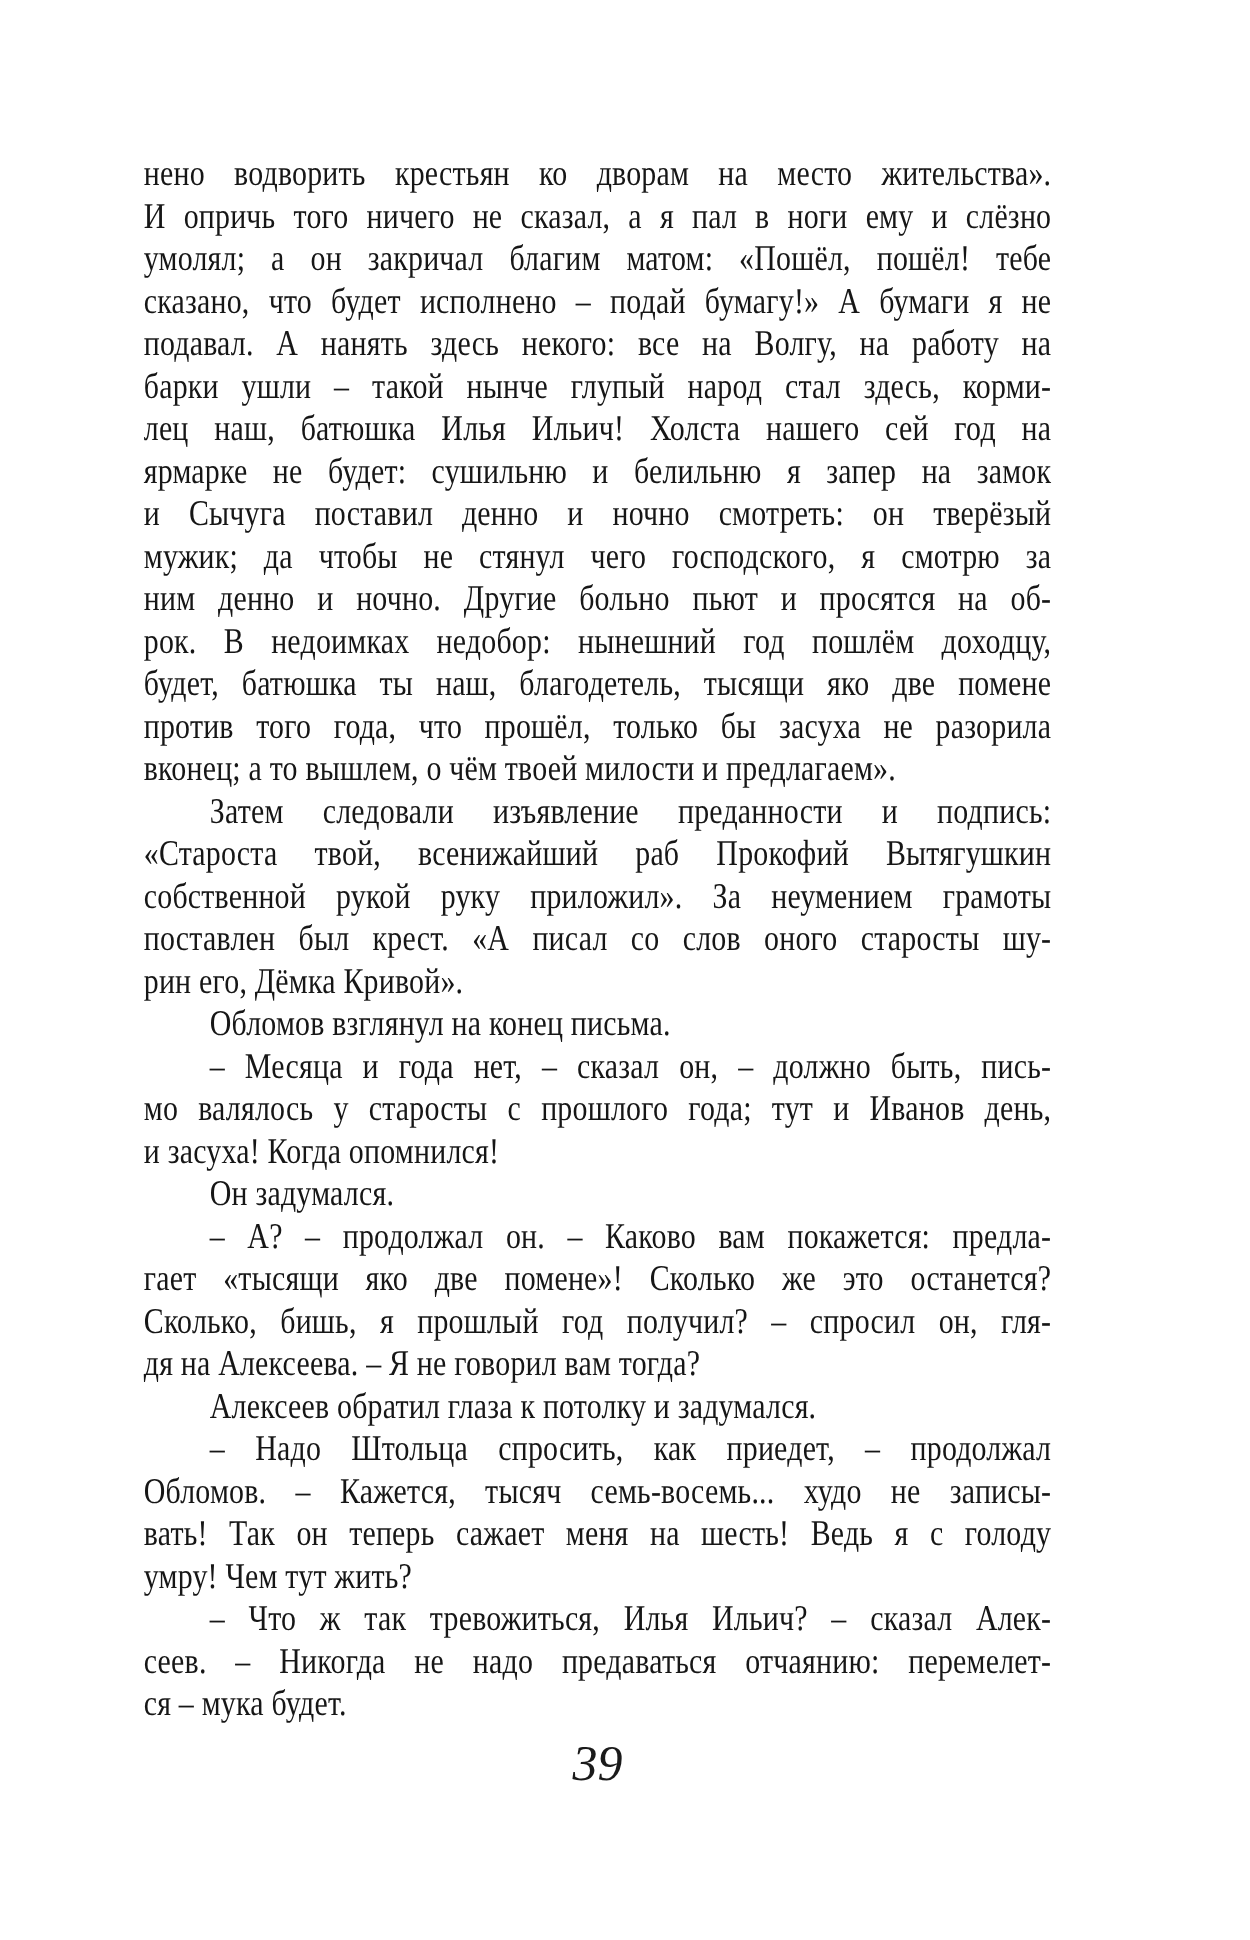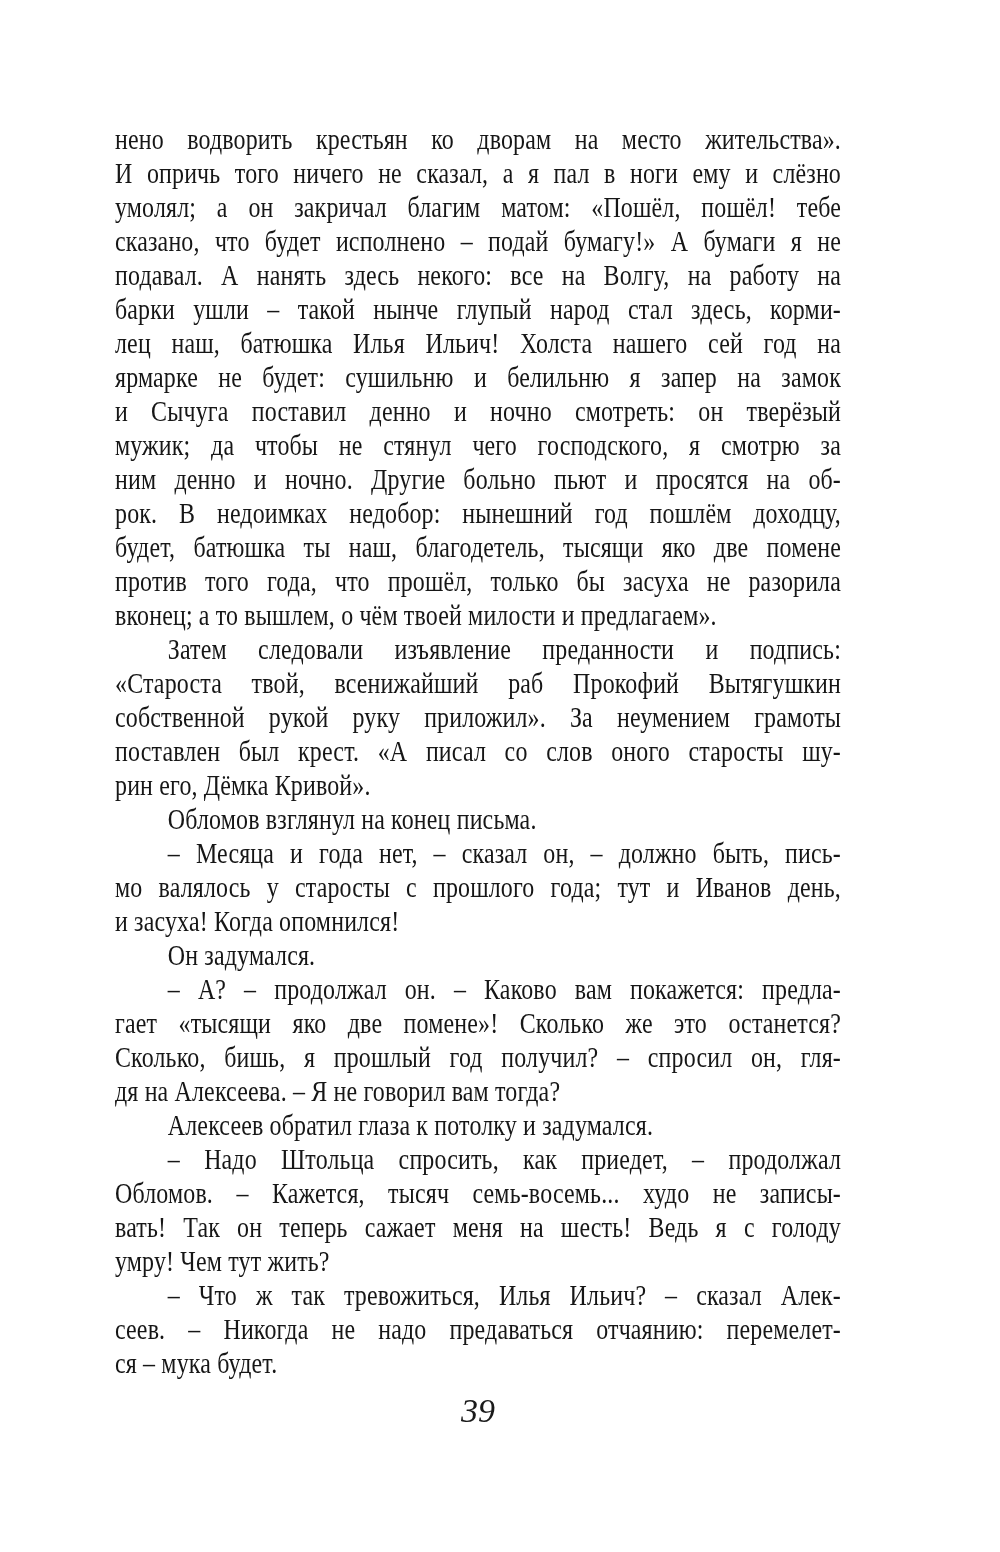--- a/index.html
+++ b/index.html
@@ -44,21 +44,21 @@
   .line.indent {
     padding-left: 64px;
   }
   .page-number {
     position: absolute;
     left: 115px;
     top: 1394px;
     width: 726px;
     text-align: center;
     font-style: italic;
-    font-size: 34px;
+    font-size: 40px;
     line-height: 34px;
     color: #1a1a1a;
   }
 </style>
 </head>
 <body>
 
 <div class="text-block">
   <div class="scale-wrap">
       <div class="para">

